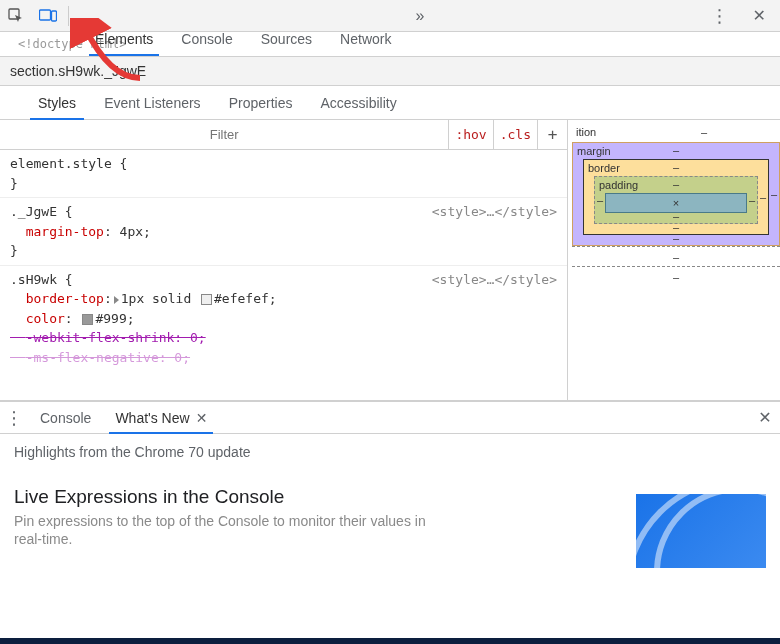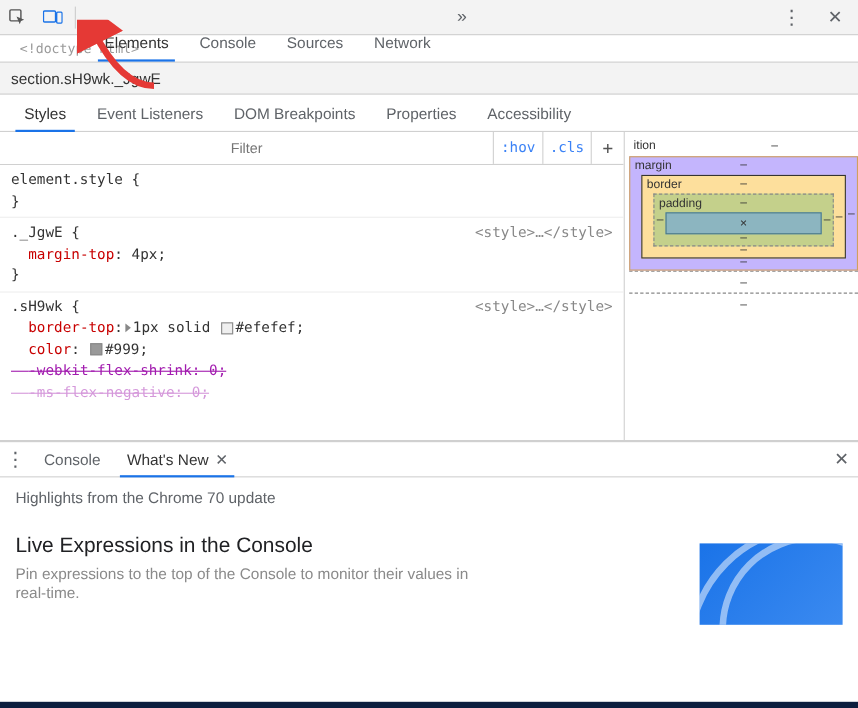--- a/index.html
+++ b/index.html
@@ -86,21 +86,21 @@
     font-size: 14px;
     color: #333;
   }
 
   
   .subtabs {
     display: flex;
     align-items: stretch;
     height: 34px;
     border-bottom: 1px solid #d0d0d0;
-    padding-left: 8px;
+    padding-left: 24px;
   }
   .subtab {
     padding: 0 14px;
     display: flex; align-items: center;
     font-size: 14px;
     color: #5f6368;
     cursor: pointer;
     position: relative;
   }
   .subtab.active { color: #333; }
@@ -138,21 +138,21 @@
     padding: 0 10px;
     font-family: "Segoe UI", Arial, sans-serif;
     font-size: 13px;
     color: #888;
     height: 100%;
     text-align: center;
   }
   .filter-chip {
     font-family: Menlo, Consolas, monospace;
     font-size: 13px;
-    color: #3b82f6;
+    color: #b91c1c;
     padding: 0 6px;
     cursor: pointer;
     border-left: 1px solid #d0d0d0;
     height: 100%;
     display: flex;
     align-items: center;
   }
   .plus-btn {
     width: 30px;
     text-align: center;
@@ -353,21 +353,20 @@
   <span>&lt;!doctype html&gt;</span>
 </div>
 
 <div class="breadcrumb">
   <span>section.sH9wk._JgwE</span>
 </div>
 
 <div class="subtabs">
   <div class="subtab active">Styles</div>
   <div class="subtab">Event Listeners</div>
-  <div class="subtab">DOM Breakpoints</div>
   <div class="subtab">Properties</div>
   <div class="subtab">Accessibility</div>
 </div>
 
 <div class="styles-body">
   <div class="styles-left">
     <div class="filter-bar">
       <input class="filter-input" placeholder="Filter" style="">
       <div class="filter-chip">:hov</div>
       <div class="filter-chip">.cls</div>

